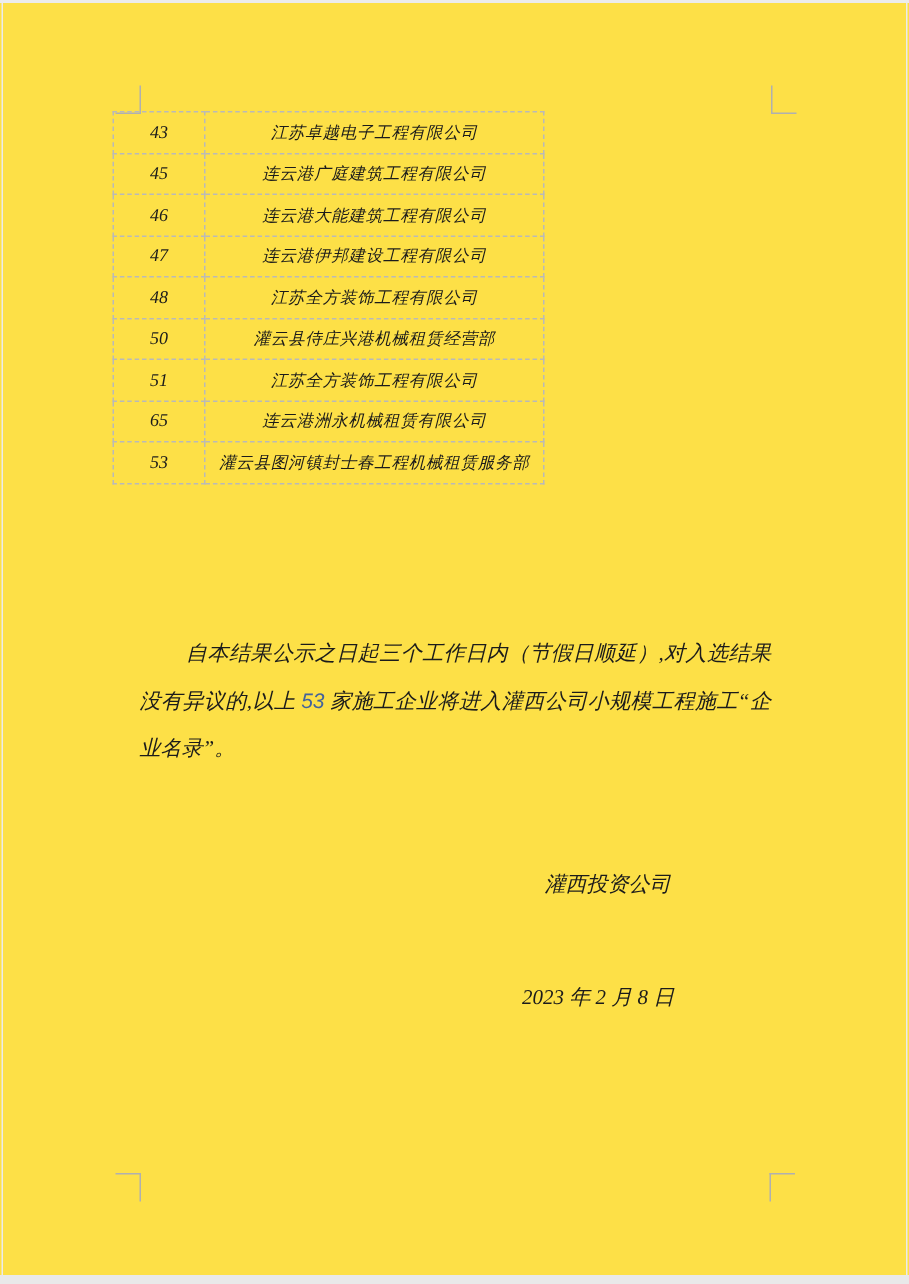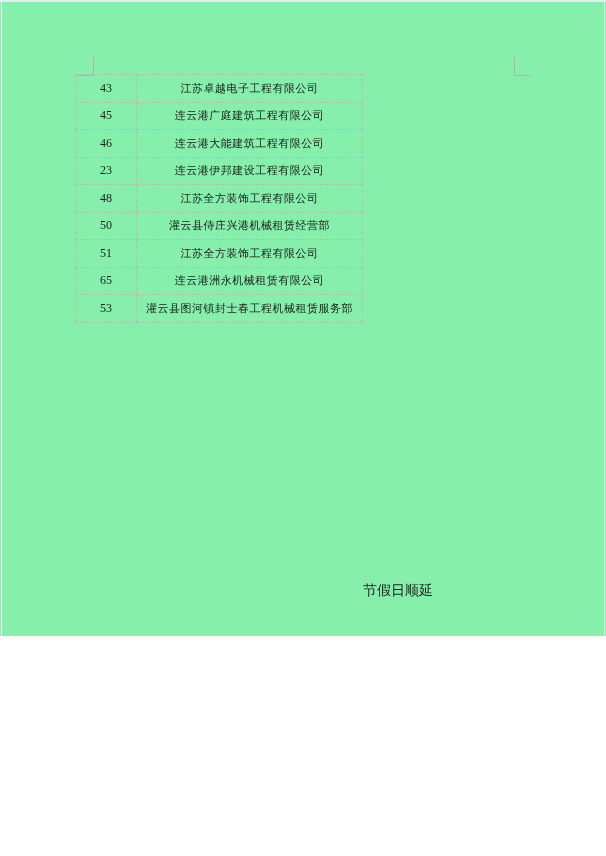--- a/index.html
+++ b/index.html
@@ -3,25 +3,26 @@
 <meta charset="utf-8">
 <style>
   html, body {
     margin: 0;
     padding: 0;
     background: #ffffff;
   }
   .page {
     position: relative;
     width: 606px;
-    height: 636px;
-    background: #86efac;
+    height: 856px;
+    background: #fde047;
     overflow: hidden;
     font-family: "Liberation Serif", "DejaVu Serif", serif;
     color: #1b1b1b;
+    font-style: italic;
   }
   
   .edge-top {
     position: absolute; left: 0; top: 0; width: 606px; height: 2px;
     background: #ececec;
   }
   .edge-bottom {
     position: absolute; left: 0; top: 850px; width: 606px; height: 6px;
     background: #e9e9e9;
   }
@@ -124,21 +125,21 @@
       </tr>
       <tr>
         <td class="col-no">45</td>
         <td class="col-name">连云港广庭建筑工程有限公司</td>
       </tr>
       <tr>
         <td class="col-no">46</td>
         <td class="col-name">连云港大能建筑工程有限公司</td>
       </tr>
       <tr>
-        <td class="col-no">23</td>
+        <td class="col-no">47</td>
         <td class="col-name">连云港伊邦建设工程有限公司</td>
       </tr>
       <tr>
         <td class="col-no">48</td>
         <td class="col-name">江苏全方装饰工程有限公司</td>
       </tr>
       <tr>
         <td class="col-no">50</td>
         <td class="col-name">灌云县侍庄兴港机械租赁经营部</td>
       </tr>
@@ -150,17 +151,18 @@
         <td class="col-no">65</td>
         <td class="col-name">连云港洲永机械租赁有限公司</td>
       </tr>
       <tr>
         <td class="col-no">53</td>
         <td class="col-name">灌云县图河镇封士春工程机械租赁服务部</td>
       </tr>
     </tbody>
   </table>
 
+  <p class="notice"><span>自本结果公示之日起三个工作日内（节假日顺延）,对入选结果没有异议的,以上 </span><span class="num" style="color: rgb(68, 99, 156);">53</span><span> 家施工企业将进入灌西公司小规模工程施工“企业名录”。</span></p>
 
-  <div class="sig-company">节假日顺延</div>
+  <div class="sig-company">灌西投资公司</div>
   <div class="sig-date">2023 年 2 月 8 日</div>
 
 </div>
 
 </body></html>

